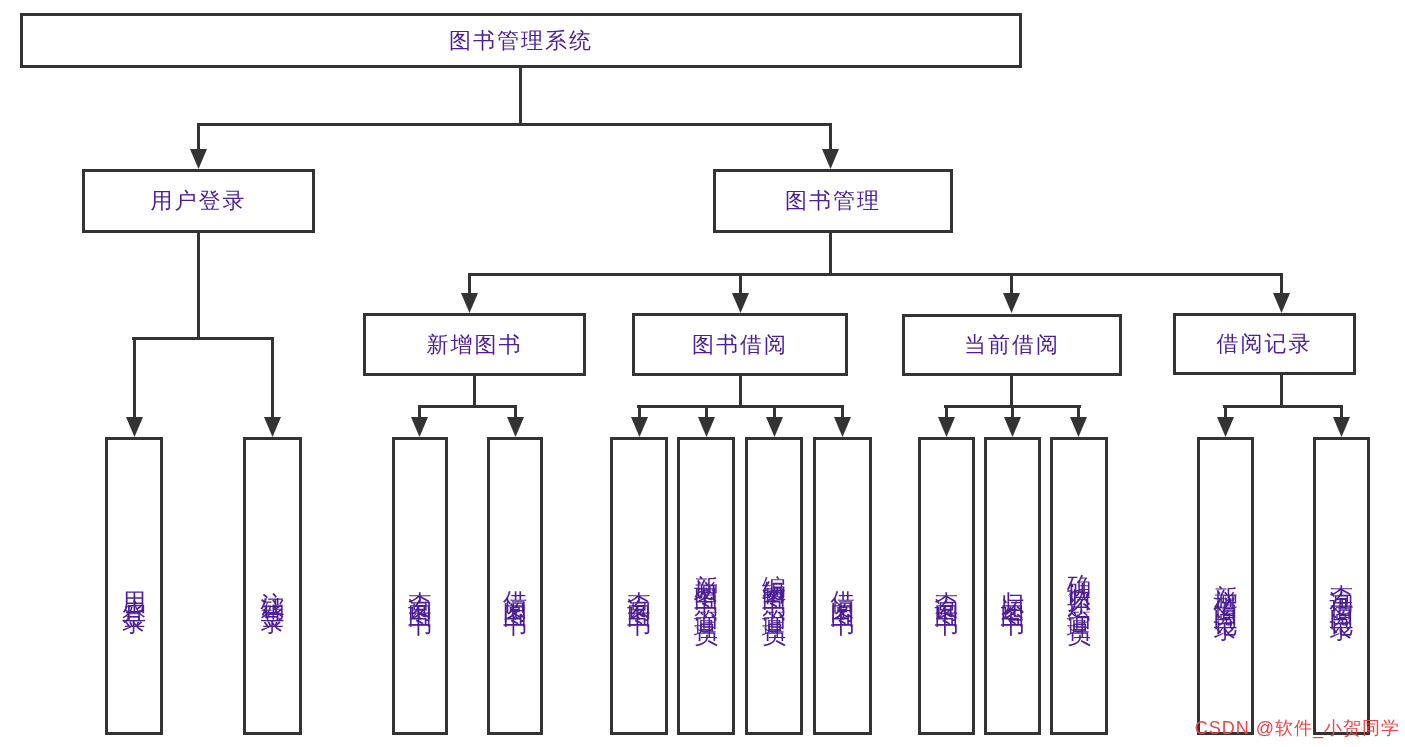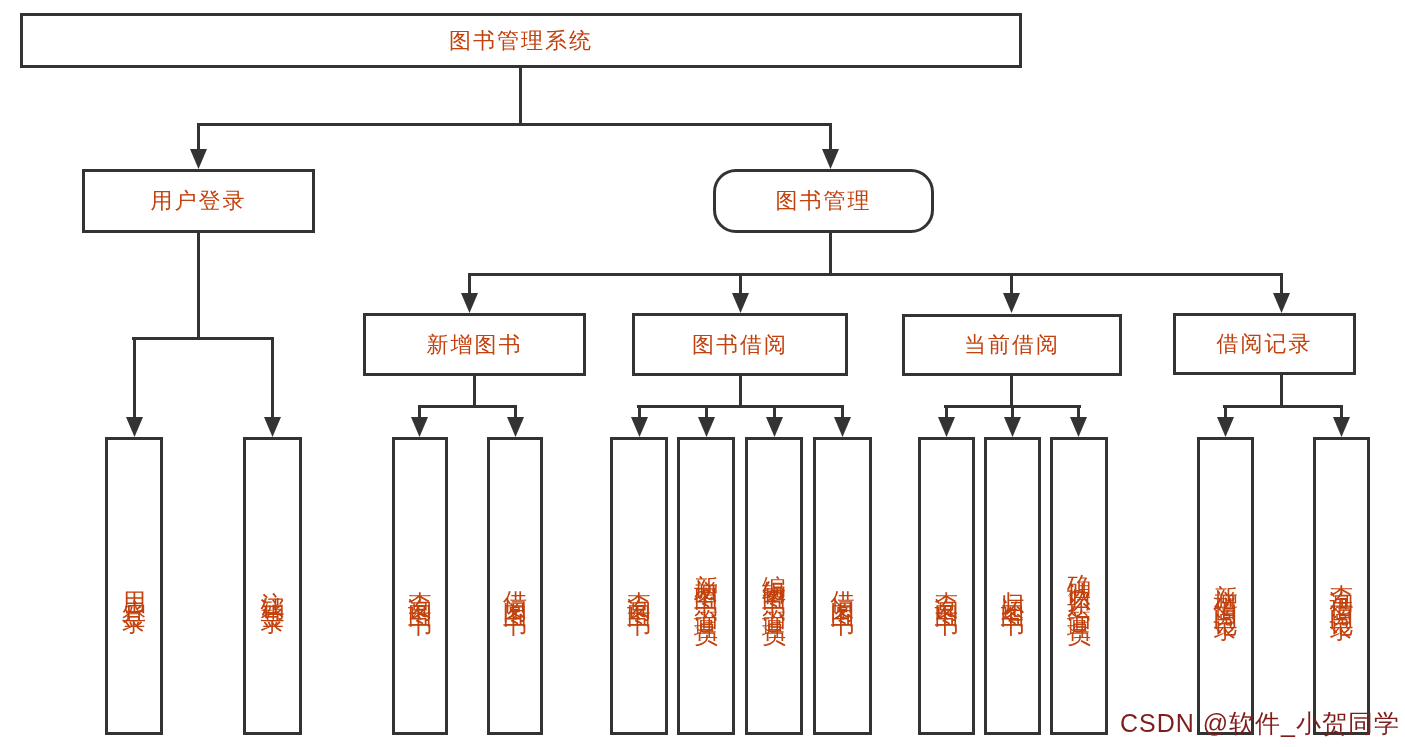--- a/index.html
+++ b/index.html
@@ -13,21 +13,21 @@
   }
   
   .box {
     position: absolute;
     box-sizing: border-box;
     border: 3px solid #333333;
     background: #ffffff;
     display: flex;
     align-items: center;
     justify-content: center;
-    color: #c2410c;
+    color: #4c1d95;
   }
   .box.h span {
     font-size: 22px;
     letter-spacing: 2px;
     white-space: nowrap;
   }
   .box.v span {
     writing-mode: vertical-rl;
     text-orientation: mixed;
     font-size: 24px;
@@ -44,22 +44,22 @@
     width: 17px;
     height: 20px;
     background: #333333;
     clip-path: polygon(0 0, 100% 0, 50% 100%);
   }
   
   #watermark {
     position: absolute;
     right: 5px;
     bottom: 7px;
-    font-size: 25px;
-    color: #7f1d1d;
+    font-size: 18px;
+    color: #ef4444;
     letter-spacing: 1px;
     white-space: nowrap;
   }
 </style>
 </head>
 <body>
 
 <div id="canvas">
 
   <div class="box h" style="left:20px; top:13px; width:1002px; height:55px;">
@@ -69,21 +69,21 @@
   <div class="ln vln" style="left:519px; top:68px; height:58px;"></div>
   <div class="ln hln" style="left:197px; top:123px; width:634px;"></div>
   <div class="ln vln" style="left:197px; top:123px; height:26px;"></div>
   <div class="ah" style="left:190px; top:149px;"></div>
   <div class="ln vln" style="left:829px; top:123px; height:26px;"></div>
   <div class="ah" style="left:822px; top:149px;"></div>
 
   <div class="box h" style="left:82px; top:169px; width:233px; height:64px;">
     <span>用户登录</span>
   </div>
-  <div class="box h" style="left:713px; top:169px; width:221px; height:64px;border-radius:23px;">
+  <div class="box h" style="left:713px; top:169px; width:240px; height:64px;">
     <span>图书管理</span>
   </div>
 
   <div class="ln vln" style="left:197px; top:233px; height:107px;"></div>
   <div class="ln hln" style="left:132px; top:337px; width:142px;"></div>
   <div class="ln vln" style="left:133px; top:337px; height:80px;"></div>
   <div class="ah" style="left:126px; top:417px;"></div>
   <div class="ln vln" style="left:271px; top:337px; height:80px;"></div>
   <div class="ah" style="left:264px; top:417px;"></div>
 

